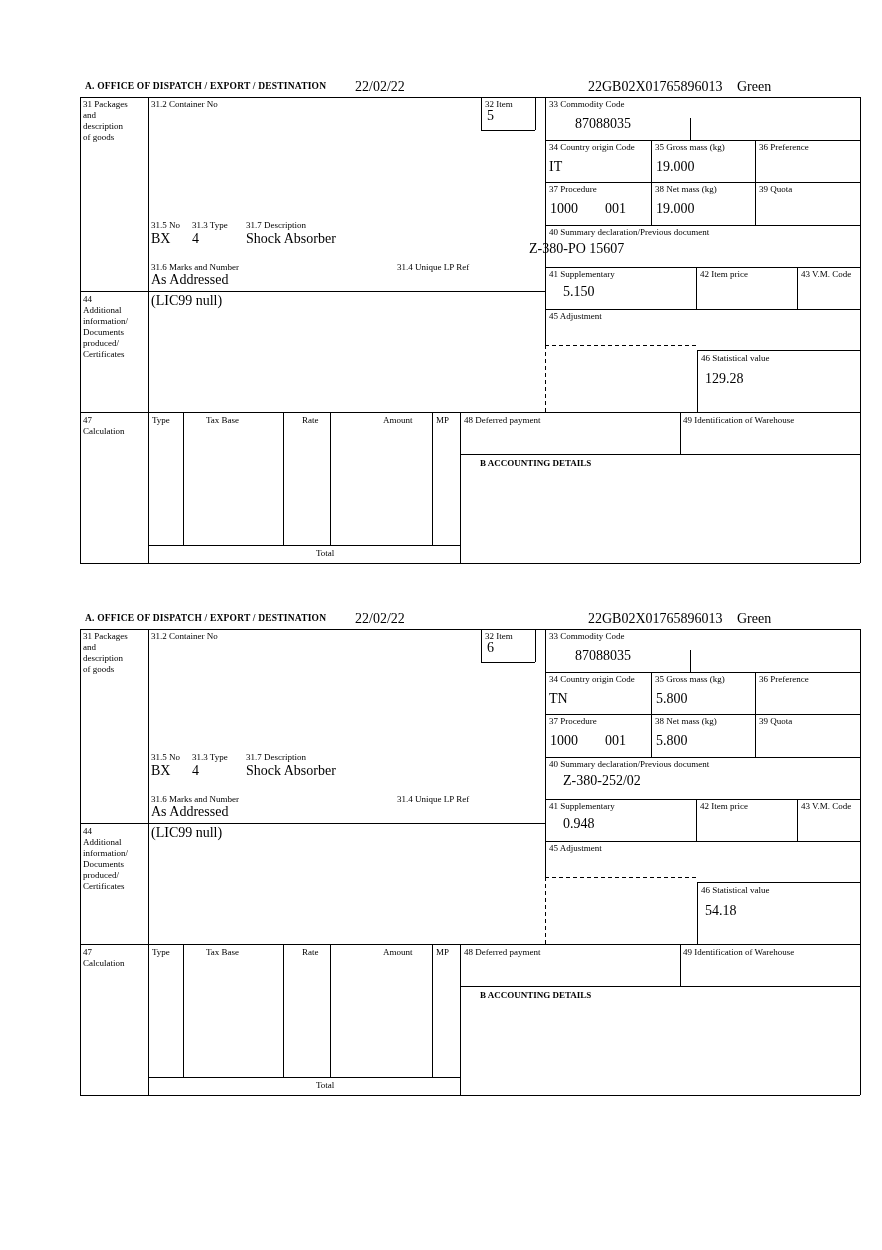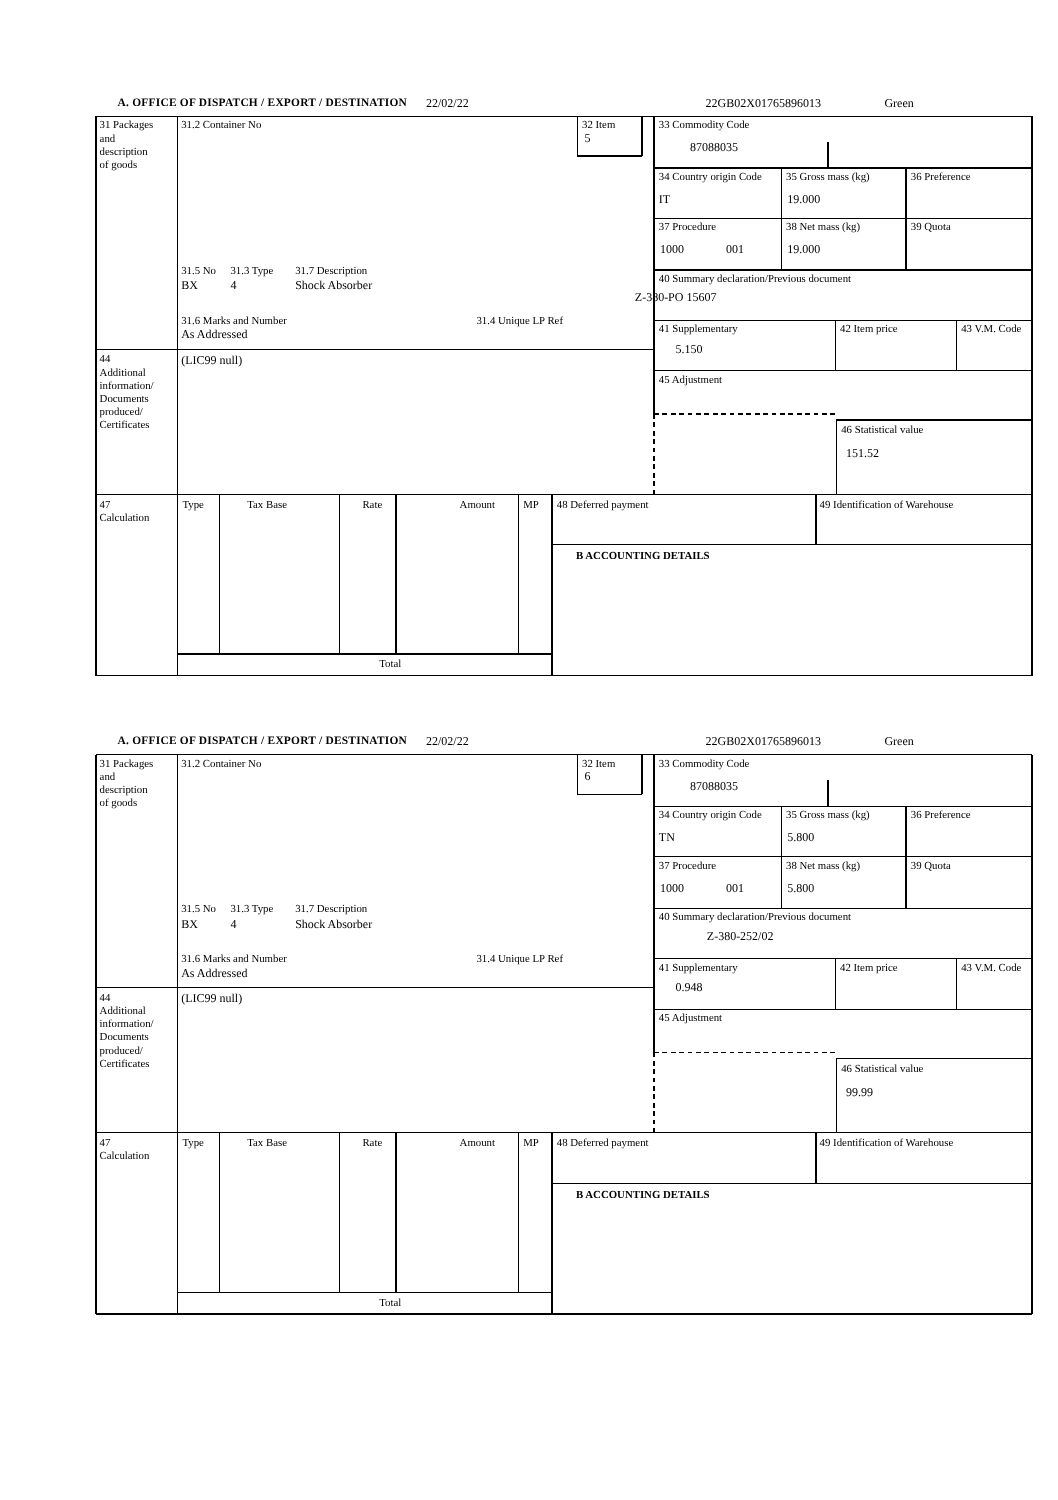--- a/index.html
+++ b/index.html
@@ -7,23 +7,23 @@
   body {
     position:relative;
     width:882px; height:1250px;
     font-family:"Liberation Serif", serif;
     color:#000;
     overflow:hidden;
   }
   .section { position:absolute; left:0; width:882px; height:500px; }
   .grid { position:absolute; left:0; top:0; shape-rendering:crispEdges; }
   .grid line { stroke:#000; stroke-width:1; }
-  .hdr { position:absolute; font-size:9.5px; font-weight:bold; letter-spacing:0.2px; white-space:nowrap;margin-left:13px; }
+  .hdr { position:absolute; font-size:9.5px; font-weight:bold; letter-spacing:0.2px; white-space:nowrap; }
   .lbl { position:absolute; font-size:9px; line-height:11px; white-space:pre-line; }
-  .val { position:absolute; font-size:10px; line-height:15px; white-space:nowrap;font-family:Liberation Serif, serif; }
+  .val { position:absolute; font-size:14px; line-height:15px; white-space:nowrap;font-family:Liberation Serif, serif; }
   .bold { font-weight:bold;padding-left:16px; }
 </style>
 </head>
 <body>
 
 <div class="section" style="top:78px">
   <svg class="grid" width="882" height="500">
     <line x1="80" y1="19" x2="860" y2="19"></line>
     <line x1="80" y1="485" x2="860" y2="485"></line>
     <line x1="80" y1="19" x2="80" y2="485"></line>
@@ -111,21 +111,21 @@
 Additional
 information/
 Documents
 produced/
 Certificates</div>
   <div class="val" style="left:151px;top:215px">(LIC99 null)</div>
 
   <div class="lbl" style="left:549px;top:233px">45 Adjustment</div>
 
   <div class="lbl" style="left:701px;top:275px">46 Statistical value</div>
-  <div class="val" style="left:705px;top:293px">151.52</div>
+  <div class="val" style="left:705px;top:293px">129.28</div>
 
   <div class="lbl" style="left:83px;top:337px;width:62px">47
 Calculation</div>
   <div class="lbl" style="left:152px;top:337px">Type</div>
   <div class="lbl" style="left:206px;top:337px">Tax Base</div>
   <div class="lbl" style="left:302px;top:337px">Rate</div>
   <div class="lbl" style="left:383px;top:337px">Amount</div>
   <div class="lbl" style="left:436px;top:337px">MP</div>
   <div class="lbl" style="left:464px;top:337px">48 Deferred payment</div>
   <div class="lbl" style="left:683px;top:337px">49 Identification of Warehouse</div>
@@ -200,21 +200,21 @@
   <div class="val" style="left:656px;top:123px">5.800</div>
 
   <div class="lbl" style="left:151px;top:142px">31.5 No</div>
   <div class="lbl" style="left:192px;top:142px">31.3 Type</div>
   <div class="lbl" style="left:246px;top:142px">31.7 Description</div>
   <div class="val" style="left:151px;top:153px">BX</div>
   <div class="val" style="left:192px;top:153px">4</div>
   <div class="val" style="left:246px;top:153px">Shock Absorber</div>
 
   <div class="lbl" style="left:549px;top:149px">40 Summary declaration/Previous document</div>
-  <div class="val" style="left:589px;top:163px">Z-380-252/02</div>
+  <div class="val" style="left:563px;top:163px">Z-380-252/02</div>
 
   <div class="lbl" style="left:151px;top:184px">31.6 Marks and Number</div>
   <div class="lbl" style="left:397px;top:184px">31.4 Unique LP Ref</div>
   <div class="val" style="left:151px;top:194px">As Addressed</div>
 
   <div class="lbl" style="left:549px;top:191px">41 Supplementary</div>
   <div class="lbl" style="left:700px;top:191px">42 Item price</div>
   <div class="lbl" style="left:801px;top:191px">43 V.M. Code</div>
   <div class="val" style="left:563px;top:206px">0.948</div>
 
@@ -222,21 +222,21 @@
 Additional
 information/
 Documents
 produced/
 Certificates</div>
   <div class="val" style="left:151px;top:215px">(LIC99 null)</div>
 
   <div class="lbl" style="left:549px;top:233px">45 Adjustment</div>
 
   <div class="lbl" style="left:701px;top:275px">46 Statistical value</div>
-  <div class="val" style="left:705px;top:293px">99.99</div>
+  <div class="val" style="left:705px;top:293px">54.18</div>
 
   <div class="lbl" style="left:83px;top:337px;width:62px">47
 Calculation</div>
   <div class="lbl" style="left:152px;top:337px">Type</div>
   <div class="lbl" style="left:206px;top:337px">Tax Base</div>
   <div class="lbl" style="left:302px;top:337px">Rate</div>
   <div class="lbl" style="left:383px;top:337px">Amount</div>
   <div class="lbl" style="left:436px;top:337px">MP</div>
   <div class="lbl" style="left:464px;top:337px">48 Deferred payment</div>
   <div class="lbl" style="left:683px;top:337px">49 Identification of Warehouse</div>

